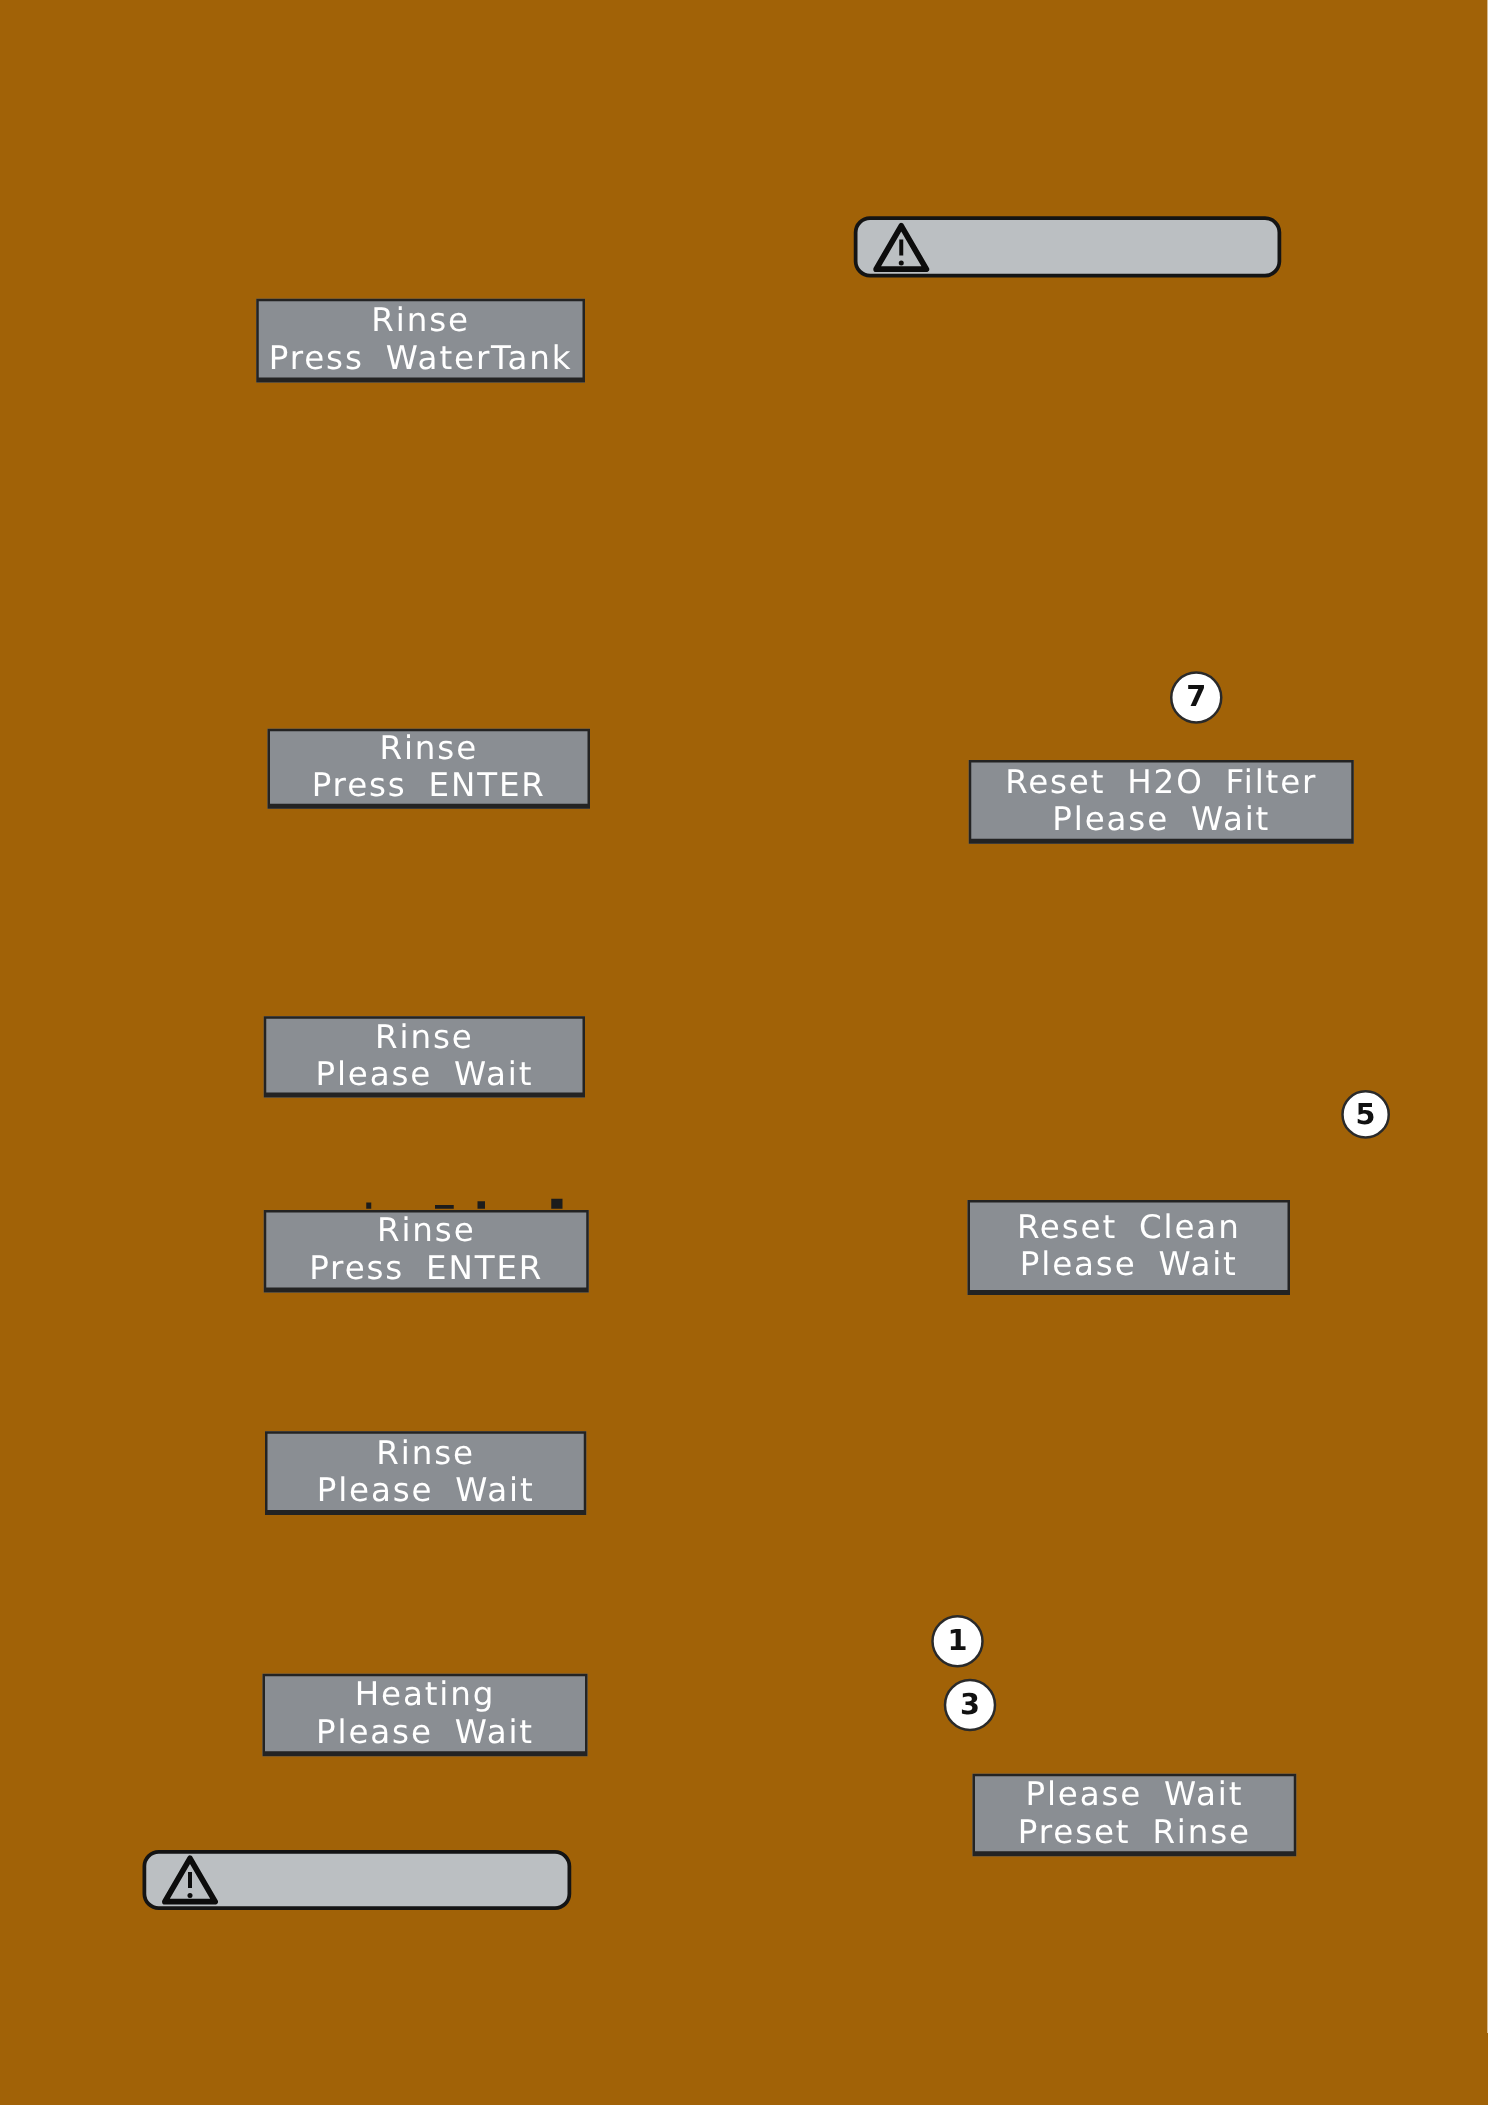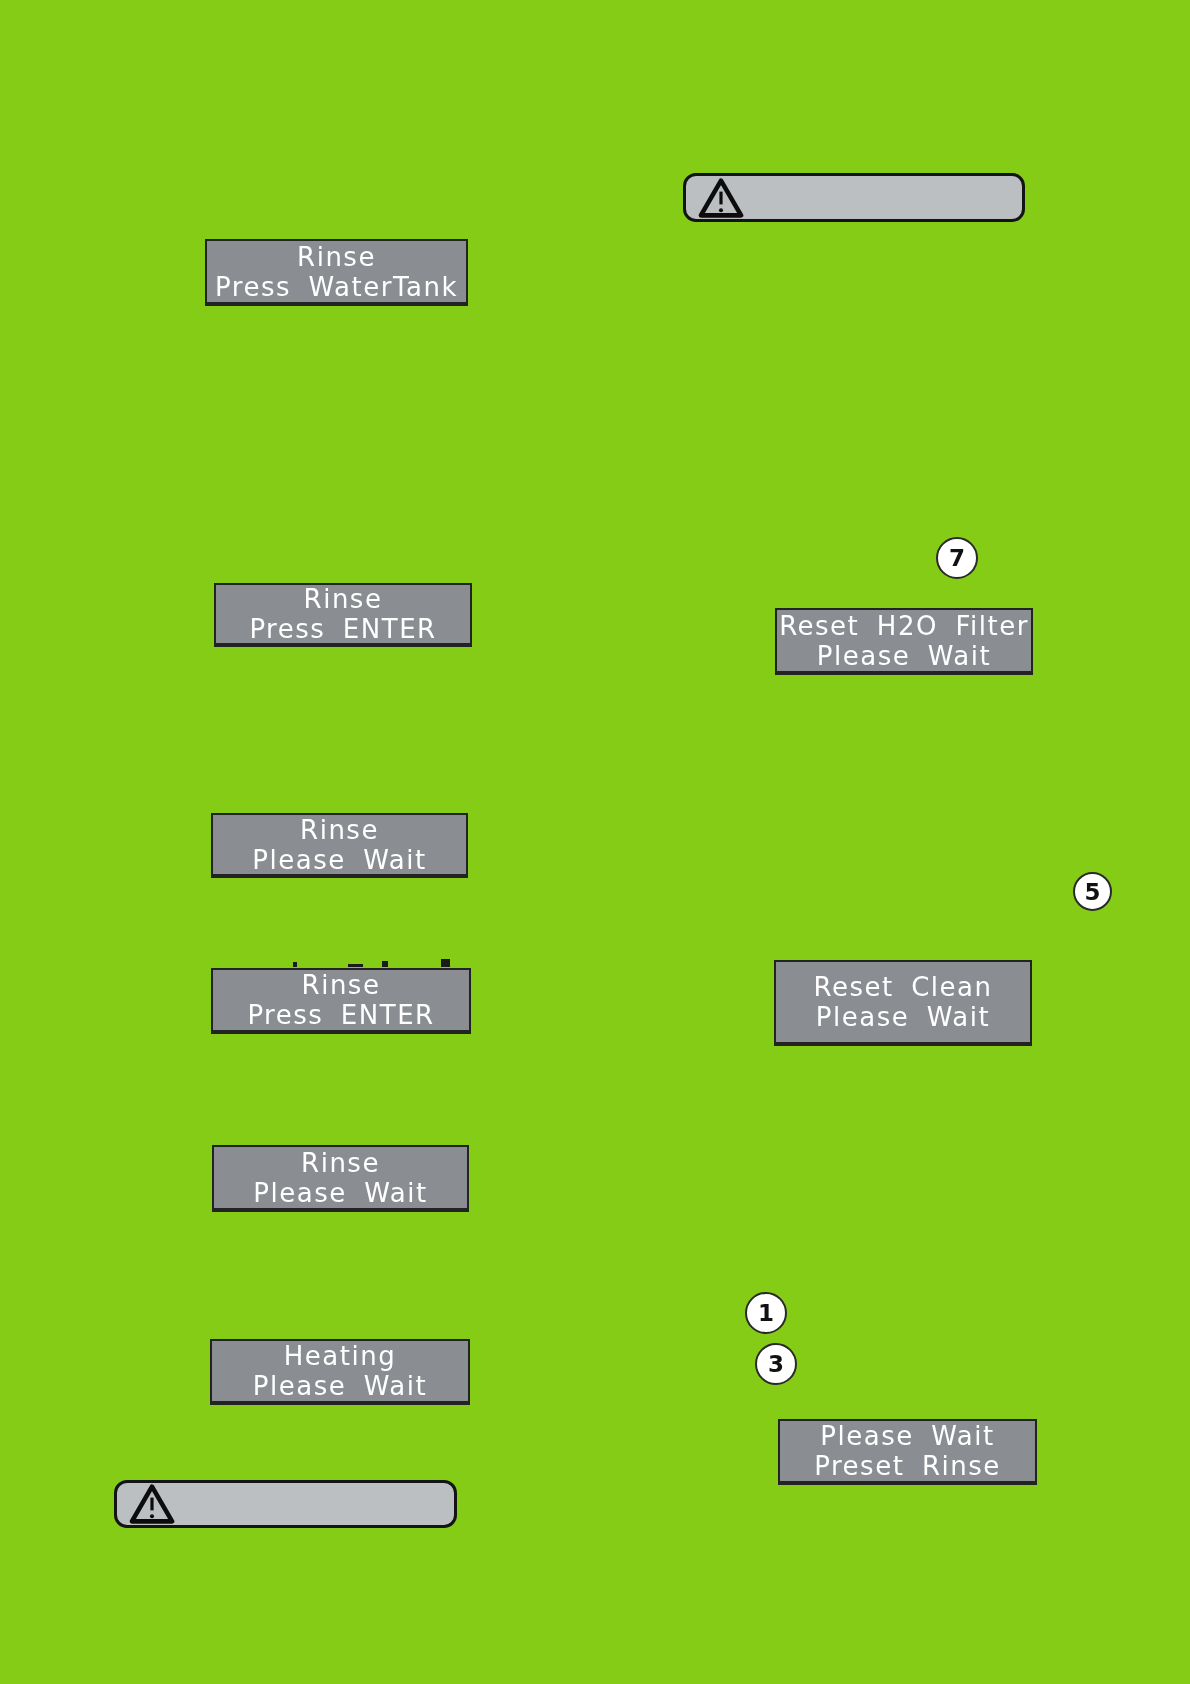--- a/index.html
+++ b/index.html
@@ -1,19 +1,19 @@
 <!DOCTYPE html>
 <html><head>
 <meta charset="utf-8">
 <style>
   html,body{margin:0;padding:0;background:#ffffff;}
   .page{
     position:relative;
     width:1190px;height:1684px;
-    background:#84cc16;
+    background:#a16207;
     font-family:"DejaVu Sans", "Liberation Sans", sans-serif;
     overflow:hidden;
   }
   
   .lcd{
     position:absolute;
     background:#8a8e93;
     border:2px solid #232323;
     border-bottom-width:4px;
     box-sizing:border-box;
@@ -85,21 +85,21 @@
 
   <div class="callout" style="left:936px;top:537px;">
     <span>7</span>
   </div>
 
   <div class="lcd" style="left:214px;top:583px;width:258px;height:64px;">
     <span class="line">Rinse</span>
     <span class="line">Press ENTER</span>
   </div>
 
-  <div class="lcd" style="left:775px;top:608px;width:258px;height:67px;">
+  <div class="lcd" style="left:775px;top:608px;width:308px;height:67px;">
     <span class="line">Reset H2O Filter</span>
     <span class="line">Please Wait</span>
   </div>
 
   <div class="lcd" style="left:211px;top:813px;width:257px;height:65px;">
     <span class="line">Rinse</span>
     <span class="line">Please Wait</span>
   </div>
 
   <div class="callout" style="left:1073px;top:872px;width:39px;height:39px;">
@@ -109,21 +109,21 @@
   <div class="artifact" style="left:293px;top:962px;width:4px;height:5px;"></div>
   <div class="artifact" style="left:348px;top:964px;width:15px;height:3px;"></div>
   <div class="artifact" style="left:382px;top:961px;width:6px;height:6px;"></div>
   <div class="artifact" style="left:441px;top:959px;width:9px;height:8px;"></div>
 
   <div class="lcd" style="left:211px;top:968px;width:260px;height:66px;">
     <span class="line">Rinse</span>
     <span class="line">Press ENTER</span>
   </div>
 
-  <div class="lcd" style="left:774px;top:960px;width:258px;height:86px;">
+  <div class="lcd" style="left:774px;top:960px;width:258px;height:76px;">
     <span class="line">Reset Clean</span>
     <span class="line">Please Wait</span>
   </div>
 
   <div class="lcd" style="left:212px;top:1145px;width:257px;height:67px;">
     <span class="line">Rinse</span>
     <span class="line">Please Wait</span>
   </div>
 
   <div class="callout" style="left:745px;top:1292px;">

